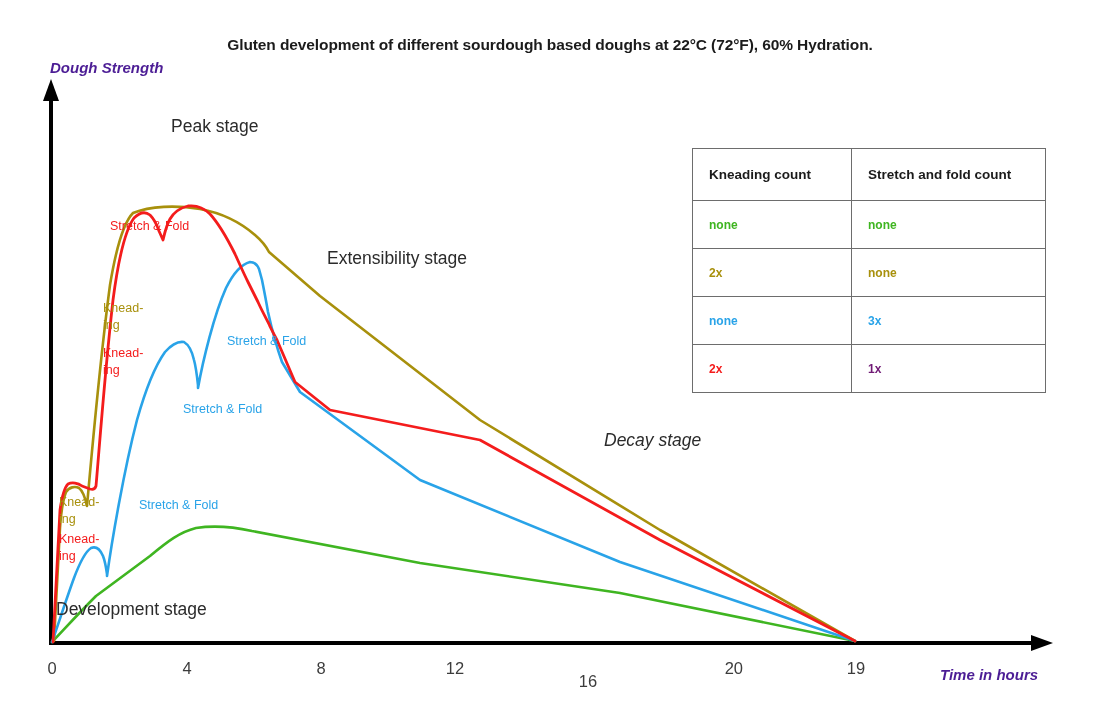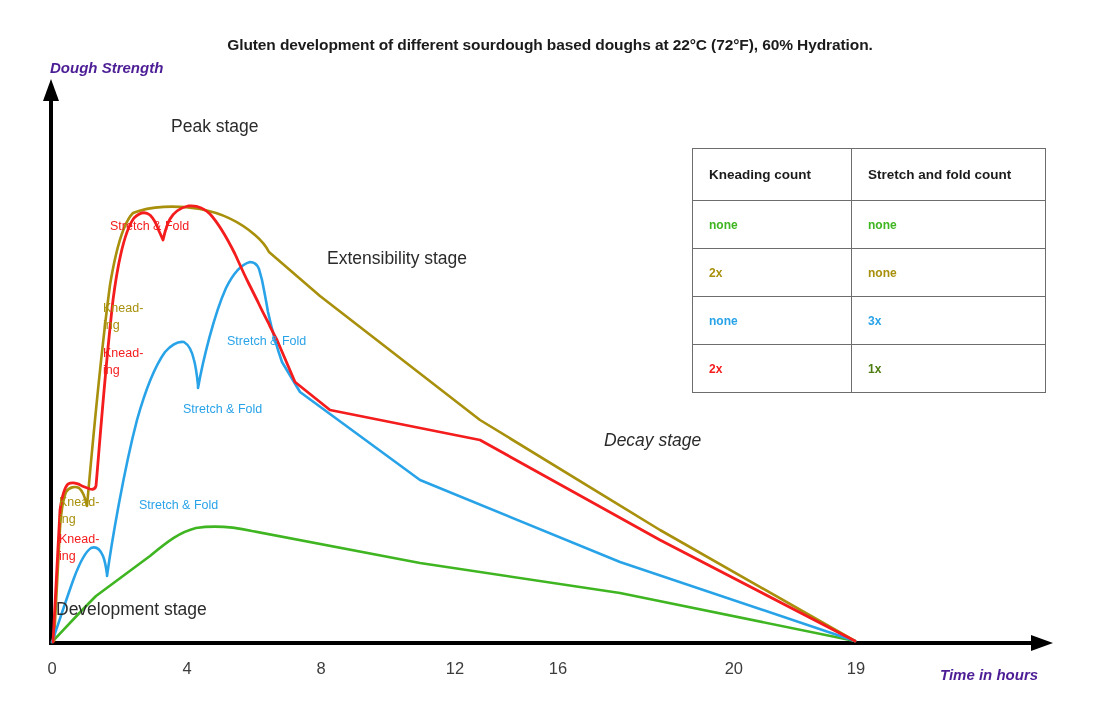--- a/index.html
+++ b/index.html
@@ -194,21 +194,21 @@
              L 855,641"></path>
   </svg>
 
   <div class="axis-title y">Dough Strength</div>
   <div class="axis-title x">Time in hours</div>
 
   <div class="tick-label" style="left:32px;">0</div>
   <div class="tick-label" style="left:167px;">4</div>
   <div class="tick-label" style="left:301px;">8</div>
   <div class="tick-label" style="left:435px;">12</div>
-  <div class="tick-label" style="left:538px;">16</div>
+  <div class="tick-label" style="left:568px;margin-top:13px;">16</div>
   <div class="tick-label" style="left:703px;text-align:right;">20</div>
   <div class="tick-label" style="left:836px;">19</div>
 
   <div class="annot stage" style="left:171px; top:118px;">Peak stage</div>
 
   <div class="annot stage" style="left:327px; top:250px;">Extensibility stage</div>
 
   <div class="annot stage" style="left:604px; top:432px;font-style:italic;">Decay stage</div>
 
   <div class="annot stage" style="left:56px; top:601px;">Development stage</div>
@@ -248,18 +248,18 @@
       <tr>
         <td style="color:#a8900c;">2x</td>
         <td style="color:#a8900c;">none</td>
       </tr>
       <tr>
         <td style="color:#29a3e8;">none</td>
         <td style="color:#29a3e8;">3x</td>
       </tr>
       <tr>
         <td style="color:#f41c1c;">2x</td>
-        <td style="color:#4d7c0f;">1x</td>
+        <td style="color:#701a75;">1x</td>
       </tr>
     </tbody>
   </table>
 
 </div>
 
 </body></html>

